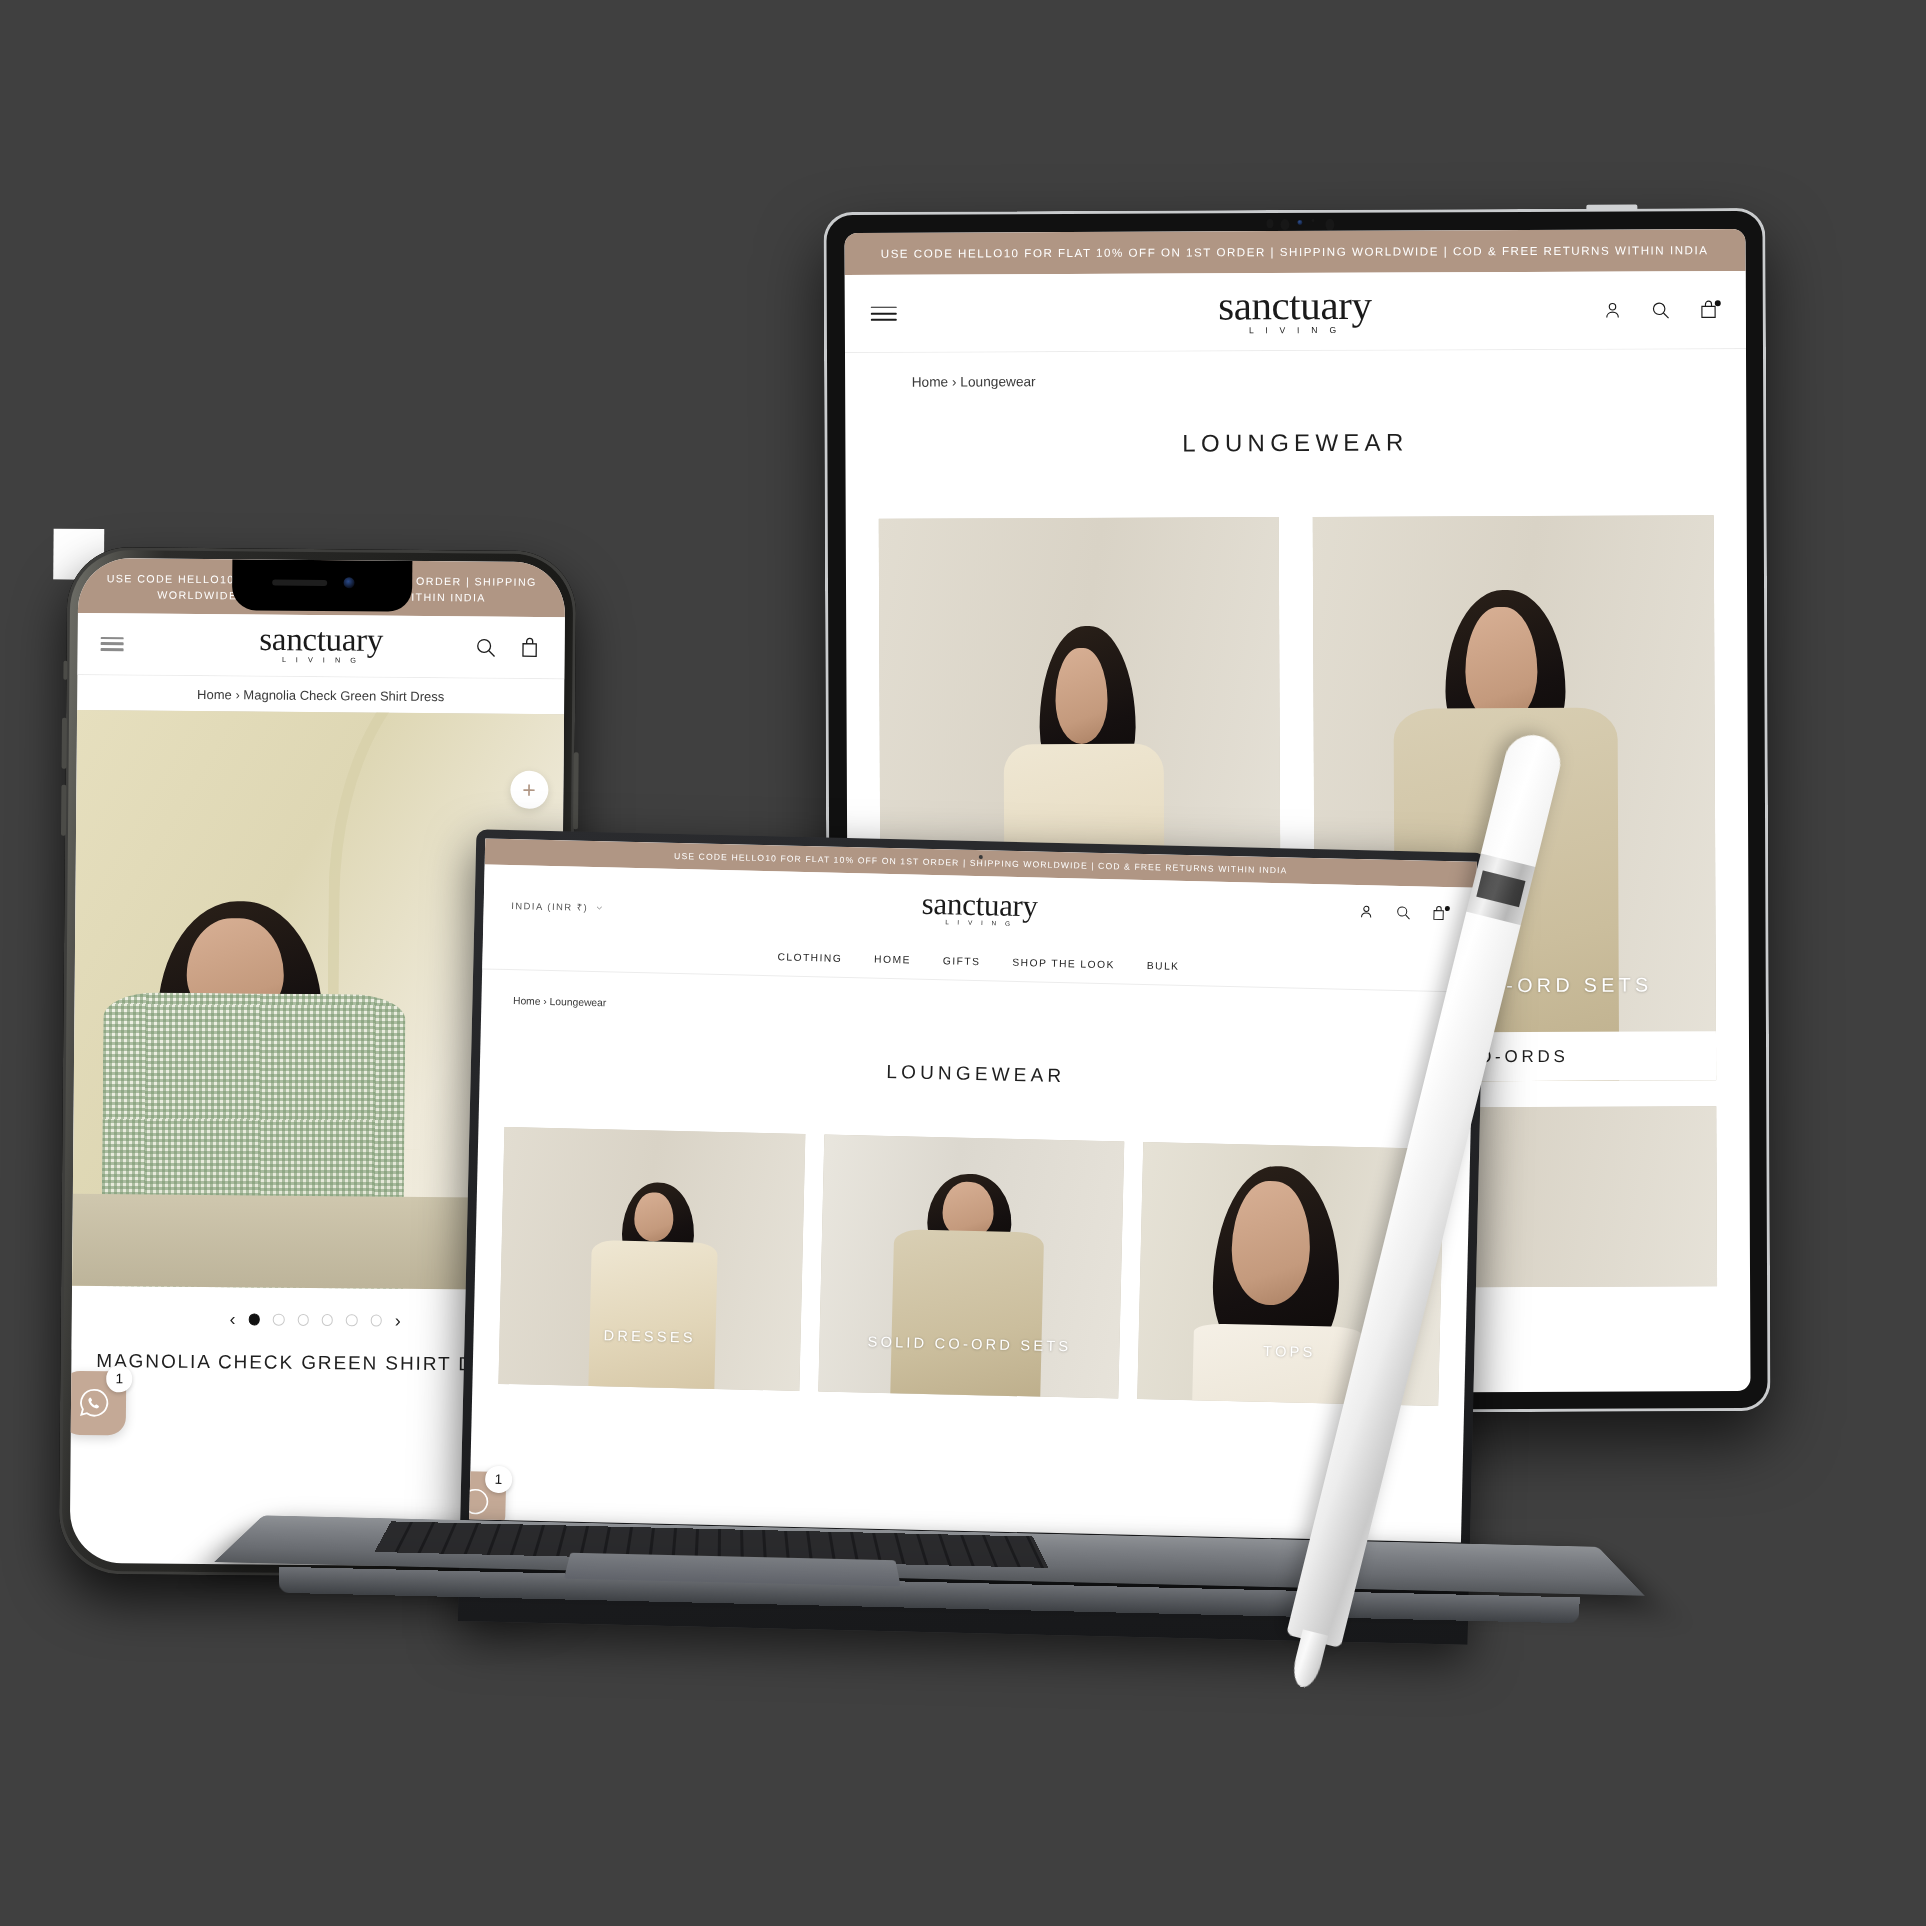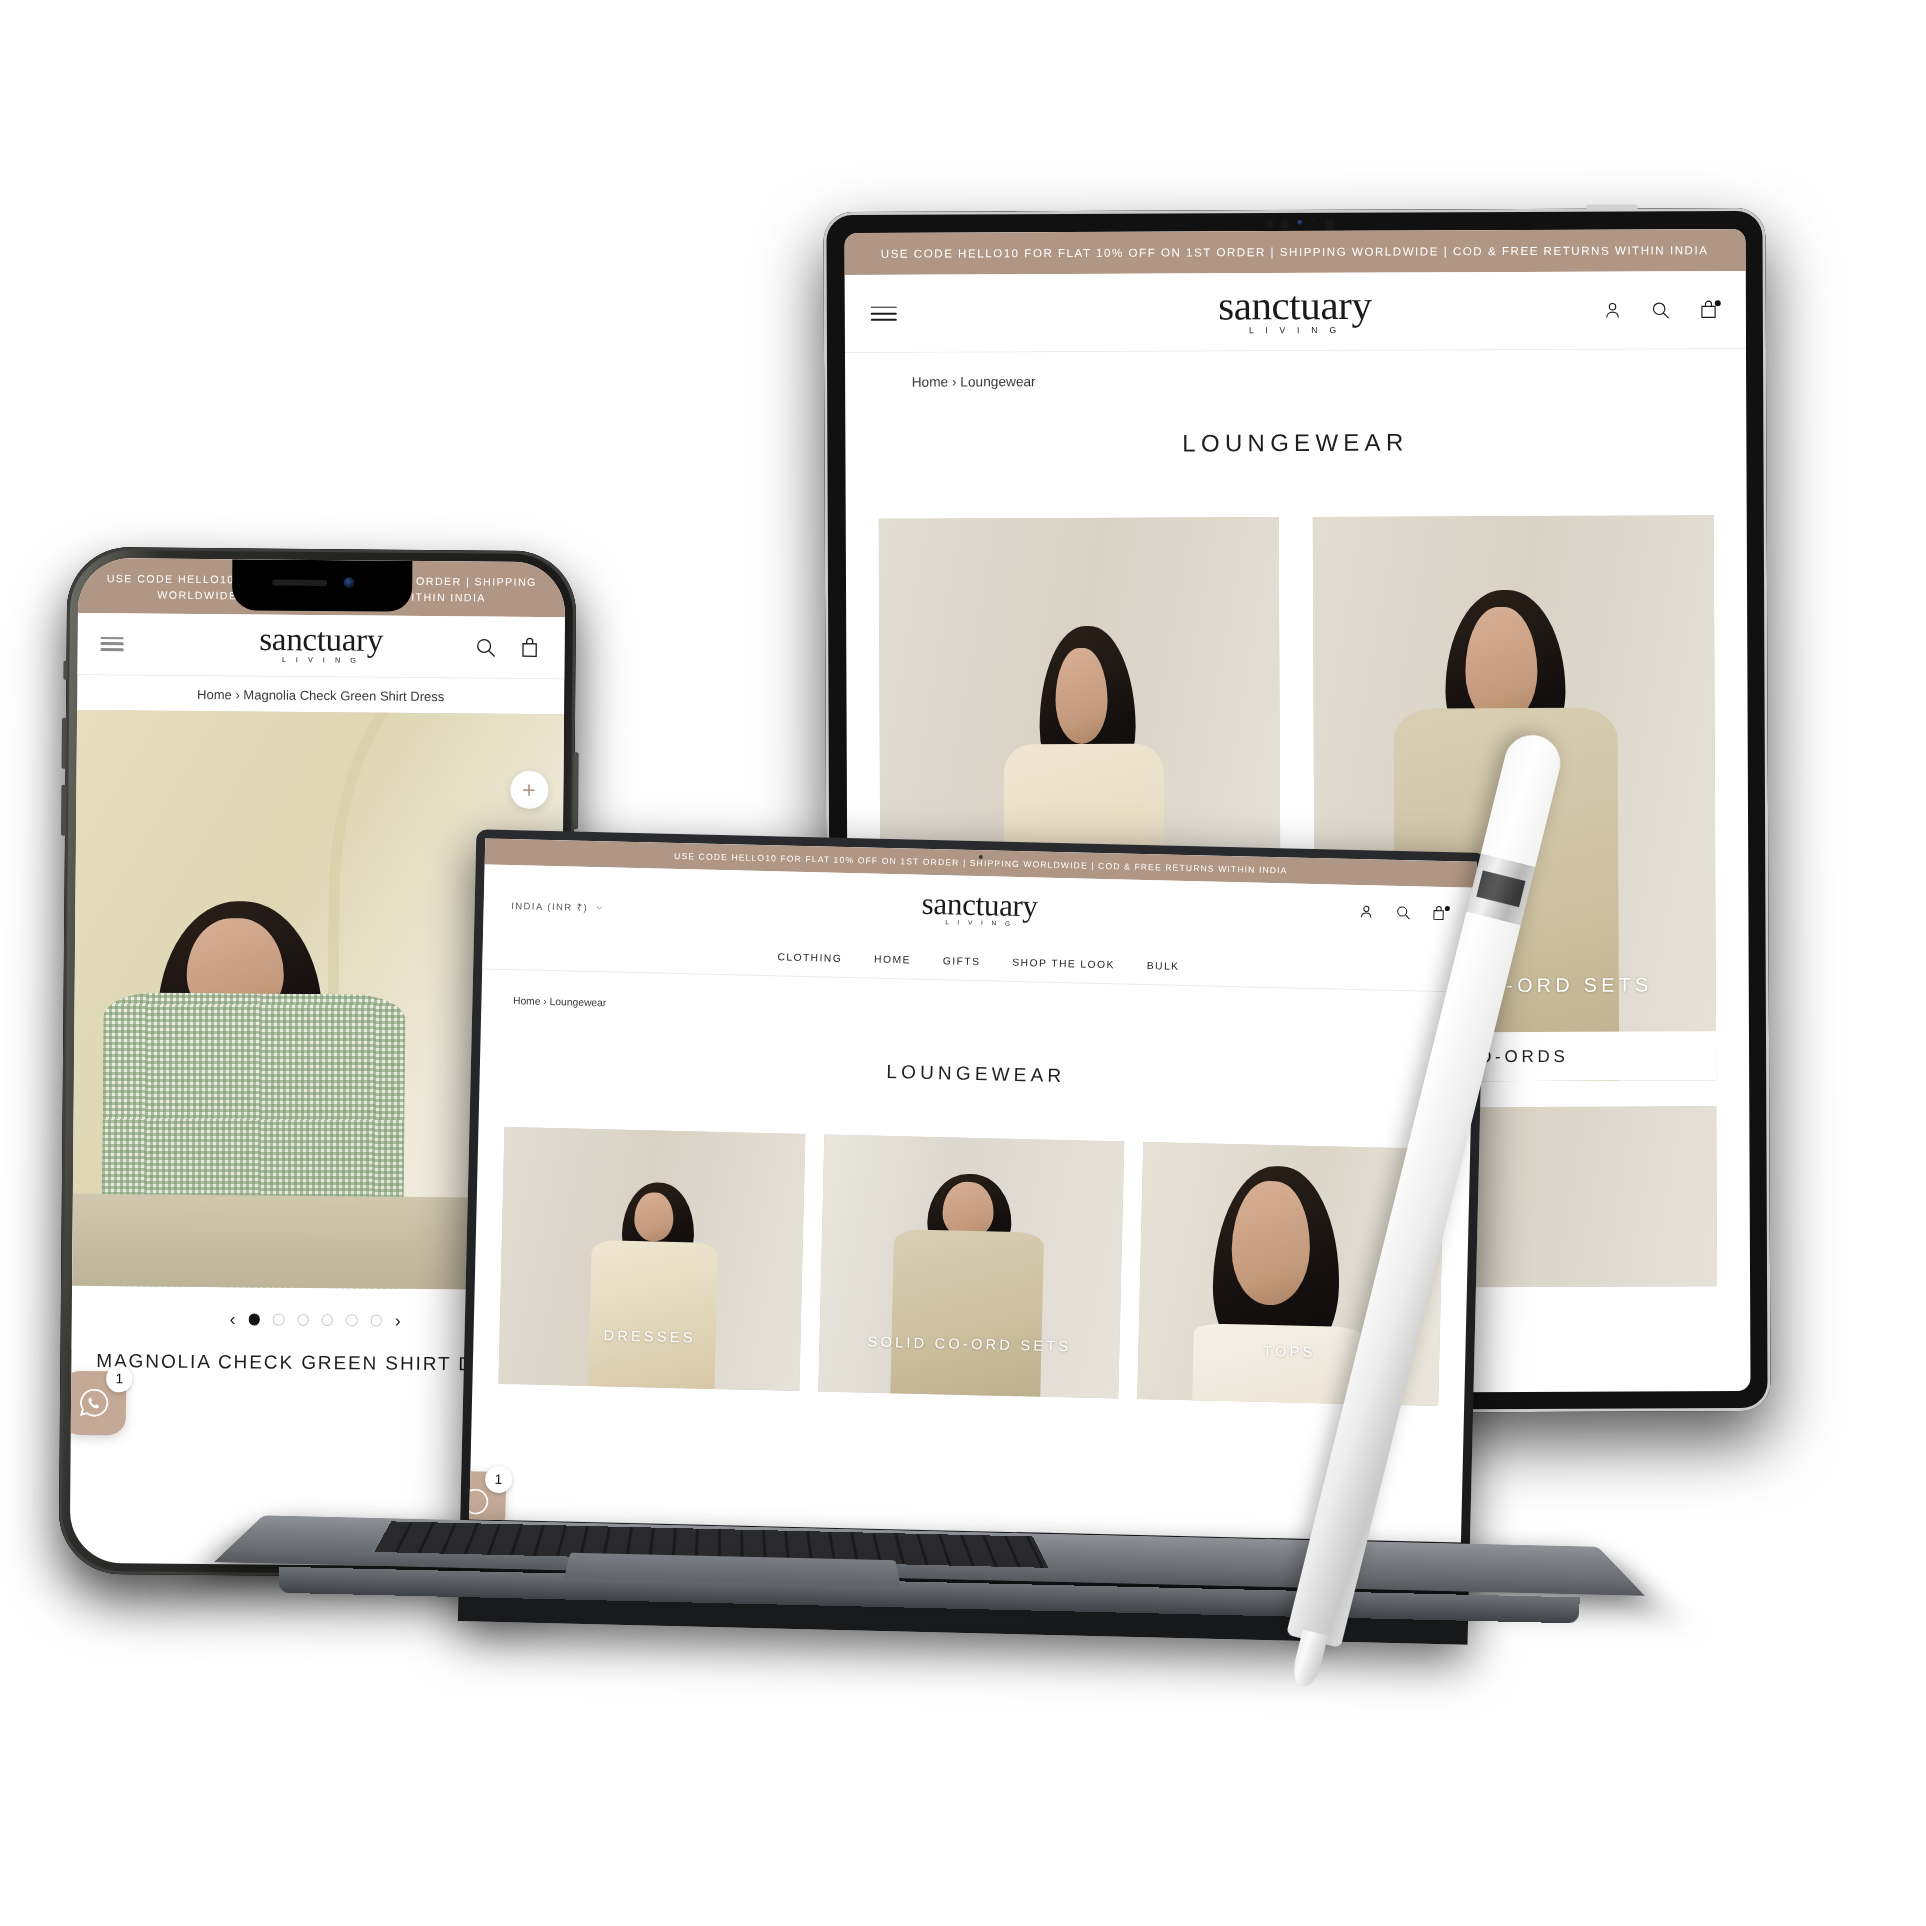--- a/index.html
+++ b/index.html
@@ -1,19 +1,19 @@
 <!DOCTYPE html>
 <html style="font-size:6.8px"><head>
 <meta charset="utf-8">
 <style>
   html,body{margin:0;padding:0;background:#000;}
   body{width:1926px;height:1926px;position:relative;overflow:hidden;
        font-family:"Liberation Sans",sans-serif;}
 
-  .stage{position:absolute;inset:0;background:#ffffff;}
+  .stage{position:absolute;inset:0;background:#404040;}
 
   
   .banner{background:#b09684;color:#fff;text-align:center;
           letter-spacing:.13em;line-height:1.45;font-weight:400;}
   .logo-word{font-family:"Liberation Serif",serif;font-weight:400;color:#1a1a1a;
              letter-spacing:-.01em;line-height:.9;}
   .logo-sub{letter-spacing:.55em;color:#1a1a1a;text-align:center;}
   .crumb{color:#3a3a3a;}
   .page-title{letter-spacing:.22em;color:#1f1f1f;text-align:center;font-weight:400;}
   .tile{position:relative;overflow:hidden;background:#d7d2c6;}

